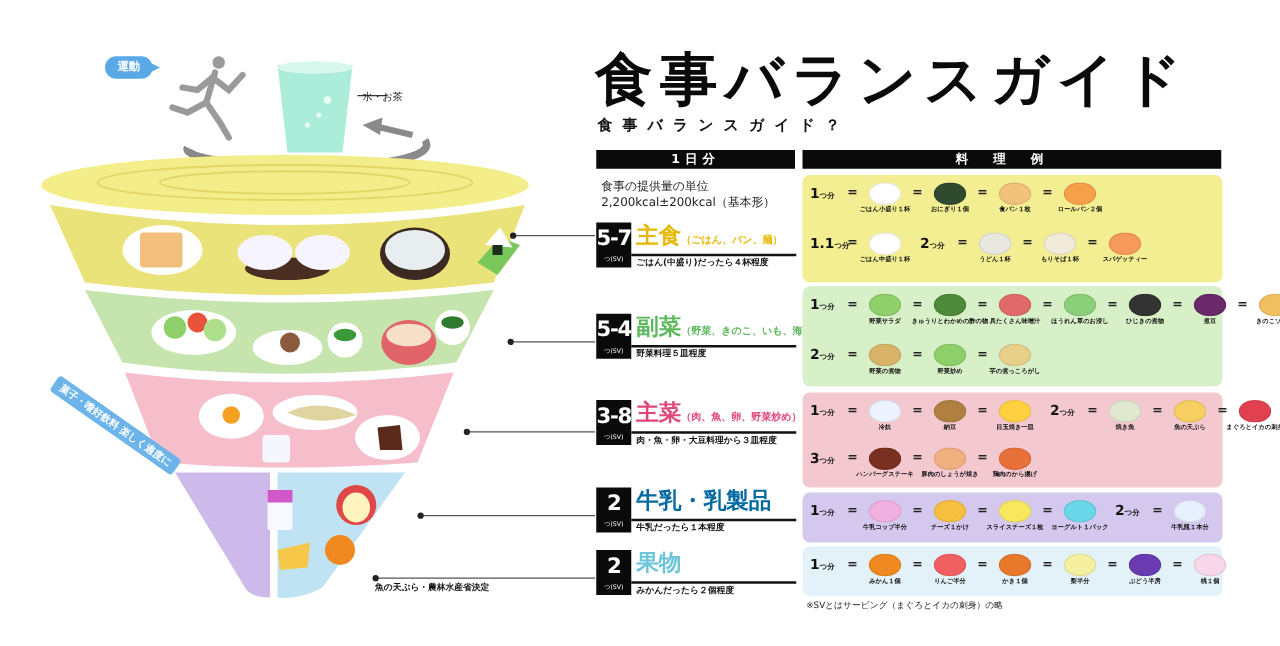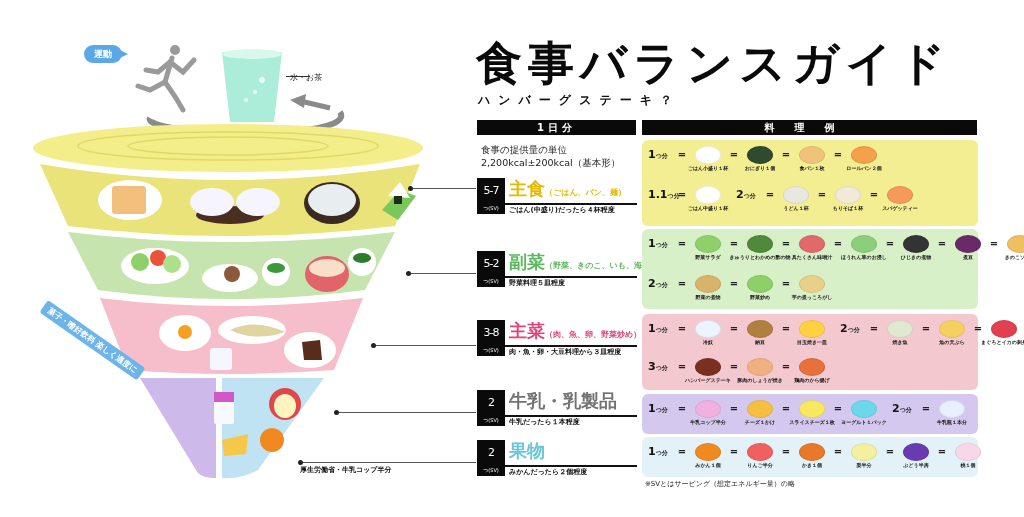--- a/index.html
+++ b/index.html
@@ -27,21 +27,21 @@
   .header-bar { position: absolute; top: 120px; height: 15px; background: #0a0a0a; color: #fff; font-size: 10px; font-weight: bold;
                 text-align: center; line-height: 15px; letter-spacing: 4px; }
   #hdr-day { left: 477px; width: 159px; }
   #hdr-ex  { left: 642px; width: 335px; letter-spacing: 20px; }
 
   .energy { position: absolute; left: 481px; top: 143px; font-size: 9.5px; line-height: 13px; color: #222; }
 
   
   .serv { position: absolute; left: 477px; width: 160px; }
   .serv .badge { position: absolute; left: 0; top: 0; width: 28px; height: 36px; background: #0a0a0a; color: #fff; text-align: center; }
-  .serv .badge .num { display: block; font-size: 11px; font-weight: normal; line-height: 26px; letter-spacing: -1px; }
+  .serv .badge .num { display: block; font-size: 17px; font-weight: bold; line-height: 26px; letter-spacing: -1px; }
   .serv .badge .unit { display: block; font-size: 5px; line-height: 8px; }
   .serv .name { position: absolute; left: 32px; top: 0; font-size: 18px; font-weight: bold; line-height: 22px; white-space: nowrap; }
   .serv .name small { font-size: 8px; font-weight: bold; }
   .serv .rule { position: absolute; left: 28px; top: 25px; width: 132px; height: 2px; background: #111; }
   .serv .desc { position: absolute; left: 32px; top: 27px; font-size: 7px; font-weight: bold; white-space: nowrap; color: #111; }
 
   
   .panel { position: absolute; left: 642px; width: 336px; border-radius: 6px; }
   .ex-row { position: absolute; left: 6px; display: flex; align-items: flex-start; }
   .ex-lbl { font-size: 11px; font-weight: bold; width: 28px; line-height: 18px; white-space: nowrap; }
@@ -130,66 +130,66 @@
   <div class="speech">運動</div>
   <div class="water-line"></div>
   <div class="water-label"><span>水・お茶</span></div>
   <div class="ribbon">菓子・嗜好飲料 楽しく適度に</div>
 
   <div class="pointer" style="left:410px;top:188px;width:66px;"></div>
   <div class="pointer" style="left:408px;top:273px;width:68px;"></div>
   <div class="pointer" style="left:373px;top:345px;width:103px;"></div>
   <div class="pointer" style="left:336px;top:412px;width:140px;"></div>
   <div class="pointer" style="left:300px;top:462px;width:176px;"></div>
-  <div class="source-note">厚生労働省・牛乳コップ半分</div>
+  <div class="source-note">魚の天ぷら・農林水産省決定</div>
 </div>
 
 <div class="title">食事バランスガイド</div>
-<div class="subtitle">ハンバーグステーキ？</div>
+<div class="subtitle">食事バランスガイド？</div>
 <div class="header-bar" id="hdr-day">1日分</div>
 <div class="header-bar" id="hdr-ex">料理例</div>
 
 <div class="energy">
   <div>食事の提供量の単位</div>
   <div>2,200kcal±200kcal（基本形）</div>
 </div>
 
 <div class="serv" style="top:178px;">
   <div class="badge">
       <span class="num">5-7</span>
       <span class="unit">つ(SV)</span>
     </div>
   <div class="name" style="color:#e6b800;"><span>主食</span><small>（ごはん、パン、麺）</small></div>
   <div class="rule"></div>
   <div class="desc">ごはん(中盛り)だったら４杯程度</div>
 </div>
 <div class="serv" style="top:251px;">
   <div class="badge">
-      <span class="num">5-2</span>
+      <span class="num">5-4</span>
       <span class="unit">つ(SV)</span>
     </div>
   <div class="name" style="color:#5cb85c;"><span>副菜</span><small>（野菜、きのこ、いも、海藻料理）</small></div>
   <div class="rule"></div>
   <div class="desc">野菜料理５皿程度</div>
 </div>
 <div class="serv" style="top:320px;">
   <div class="badge">
       <span class="num">3-8</span>
       <span class="unit">つ(SV)</span>
     </div>
   <div class="name" style="color:#e0457b;"><span>主菜</span><small>（肉、魚、卵、野菜炒め）</small></div>
   <div class="rule"></div>
   <div class="desc">肉・魚・卵・大豆料理から３皿程度</div>
 </div>
 <div class="serv" style="top:390px;">
   <div class="badge">
       <span class="num">2</span>
       <span class="unit">つ(SV)</span>
     </div>
-  <div class="name" style="color:#737373;"><span>牛乳・乳製品</span></div>
+  <div class="name" style="color:#0369a1;"><span>牛乳・乳製品</span></div>
   <div class="rule"></div>
   <div class="desc">牛乳だったら１本程度</div>
 </div>
 <div class="serv" style="top:440px;">
   <div class="badge">
       <span class="num">2</span>
       <span class="unit">つ(SV)</span>
     </div>
   <div class="name" style="color:#6cc5d8;"><span>果物</span></div>
   <div class="rule"></div>
@@ -422,13 +422,13 @@
         </div>
         <div class="eq">=</div>
         <div class="item">
           <div class="pic" style="background: rgb(248, 216, 232); border: 1px solid rgba(0, 0, 0, 0.08);"></div>
           <div class="cap">桃１個</div>
         </div>
       </div>
     </div>
   </div>
 
-<div class="footnote">※SVとはサービング（想定エネルギー量）の略</div>
+<div class="footnote">※SVとはサービング（まぐろとイカの刺身）の略</div>
 
 </body></html>

